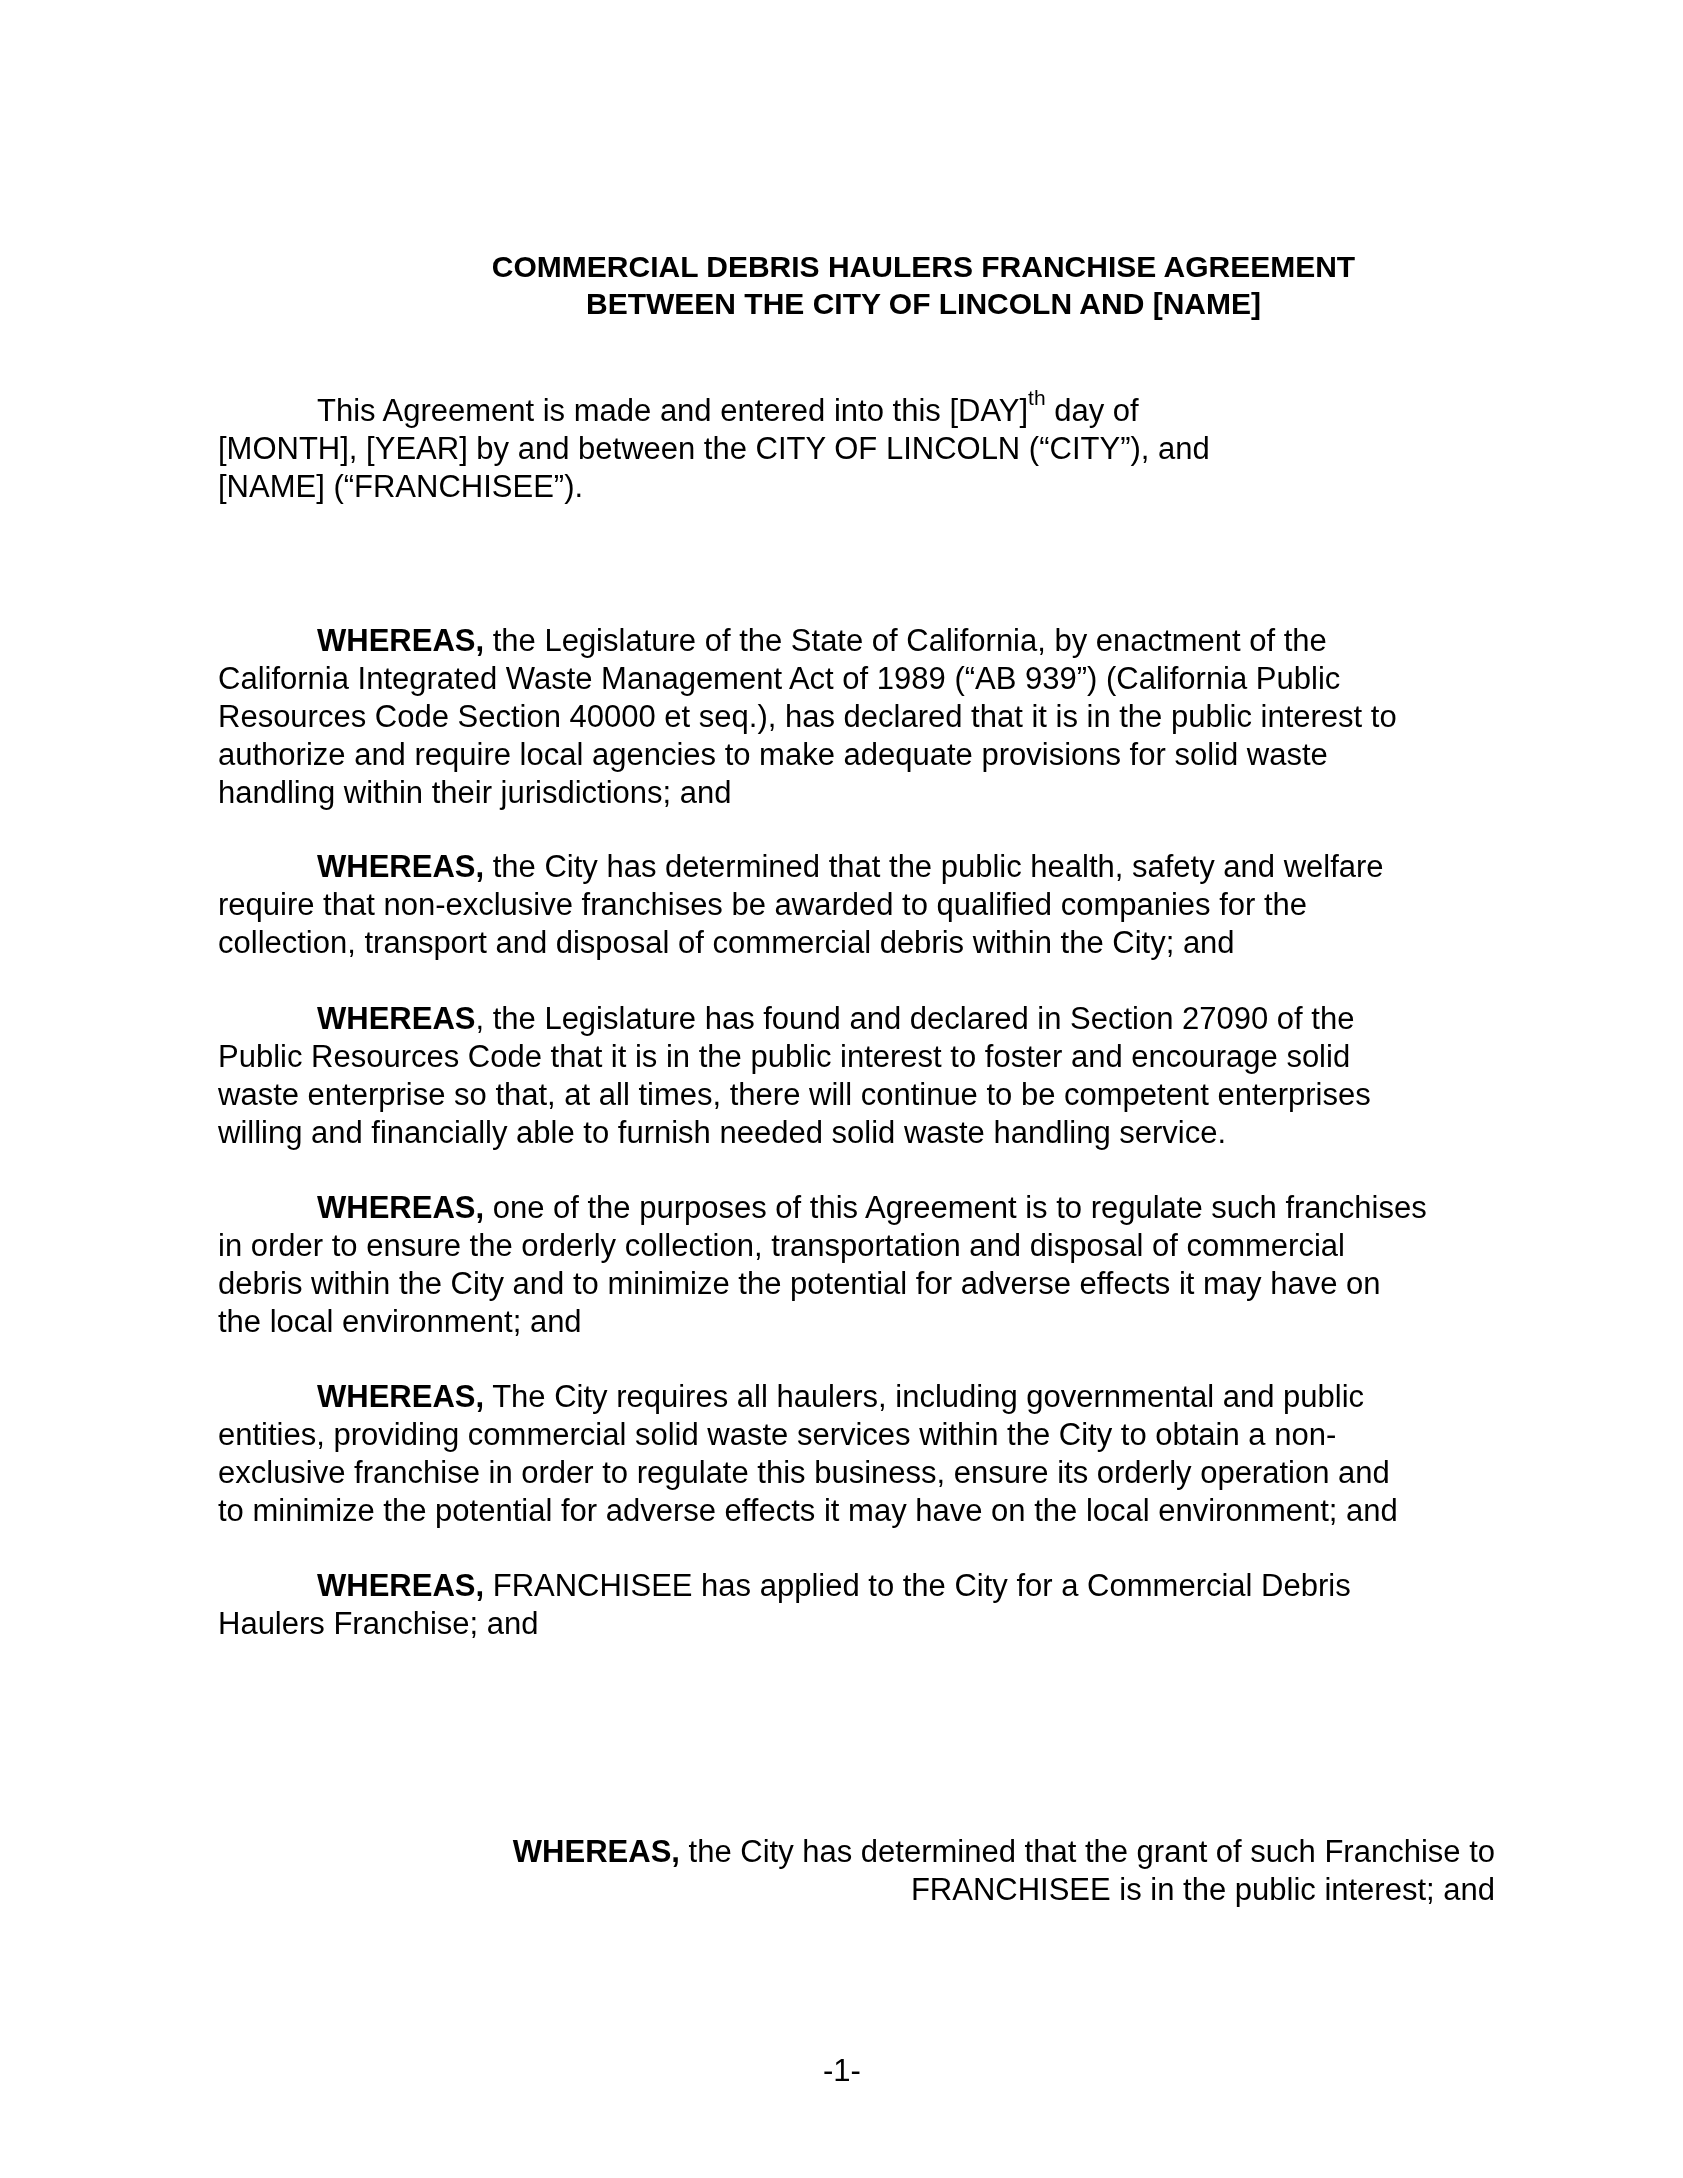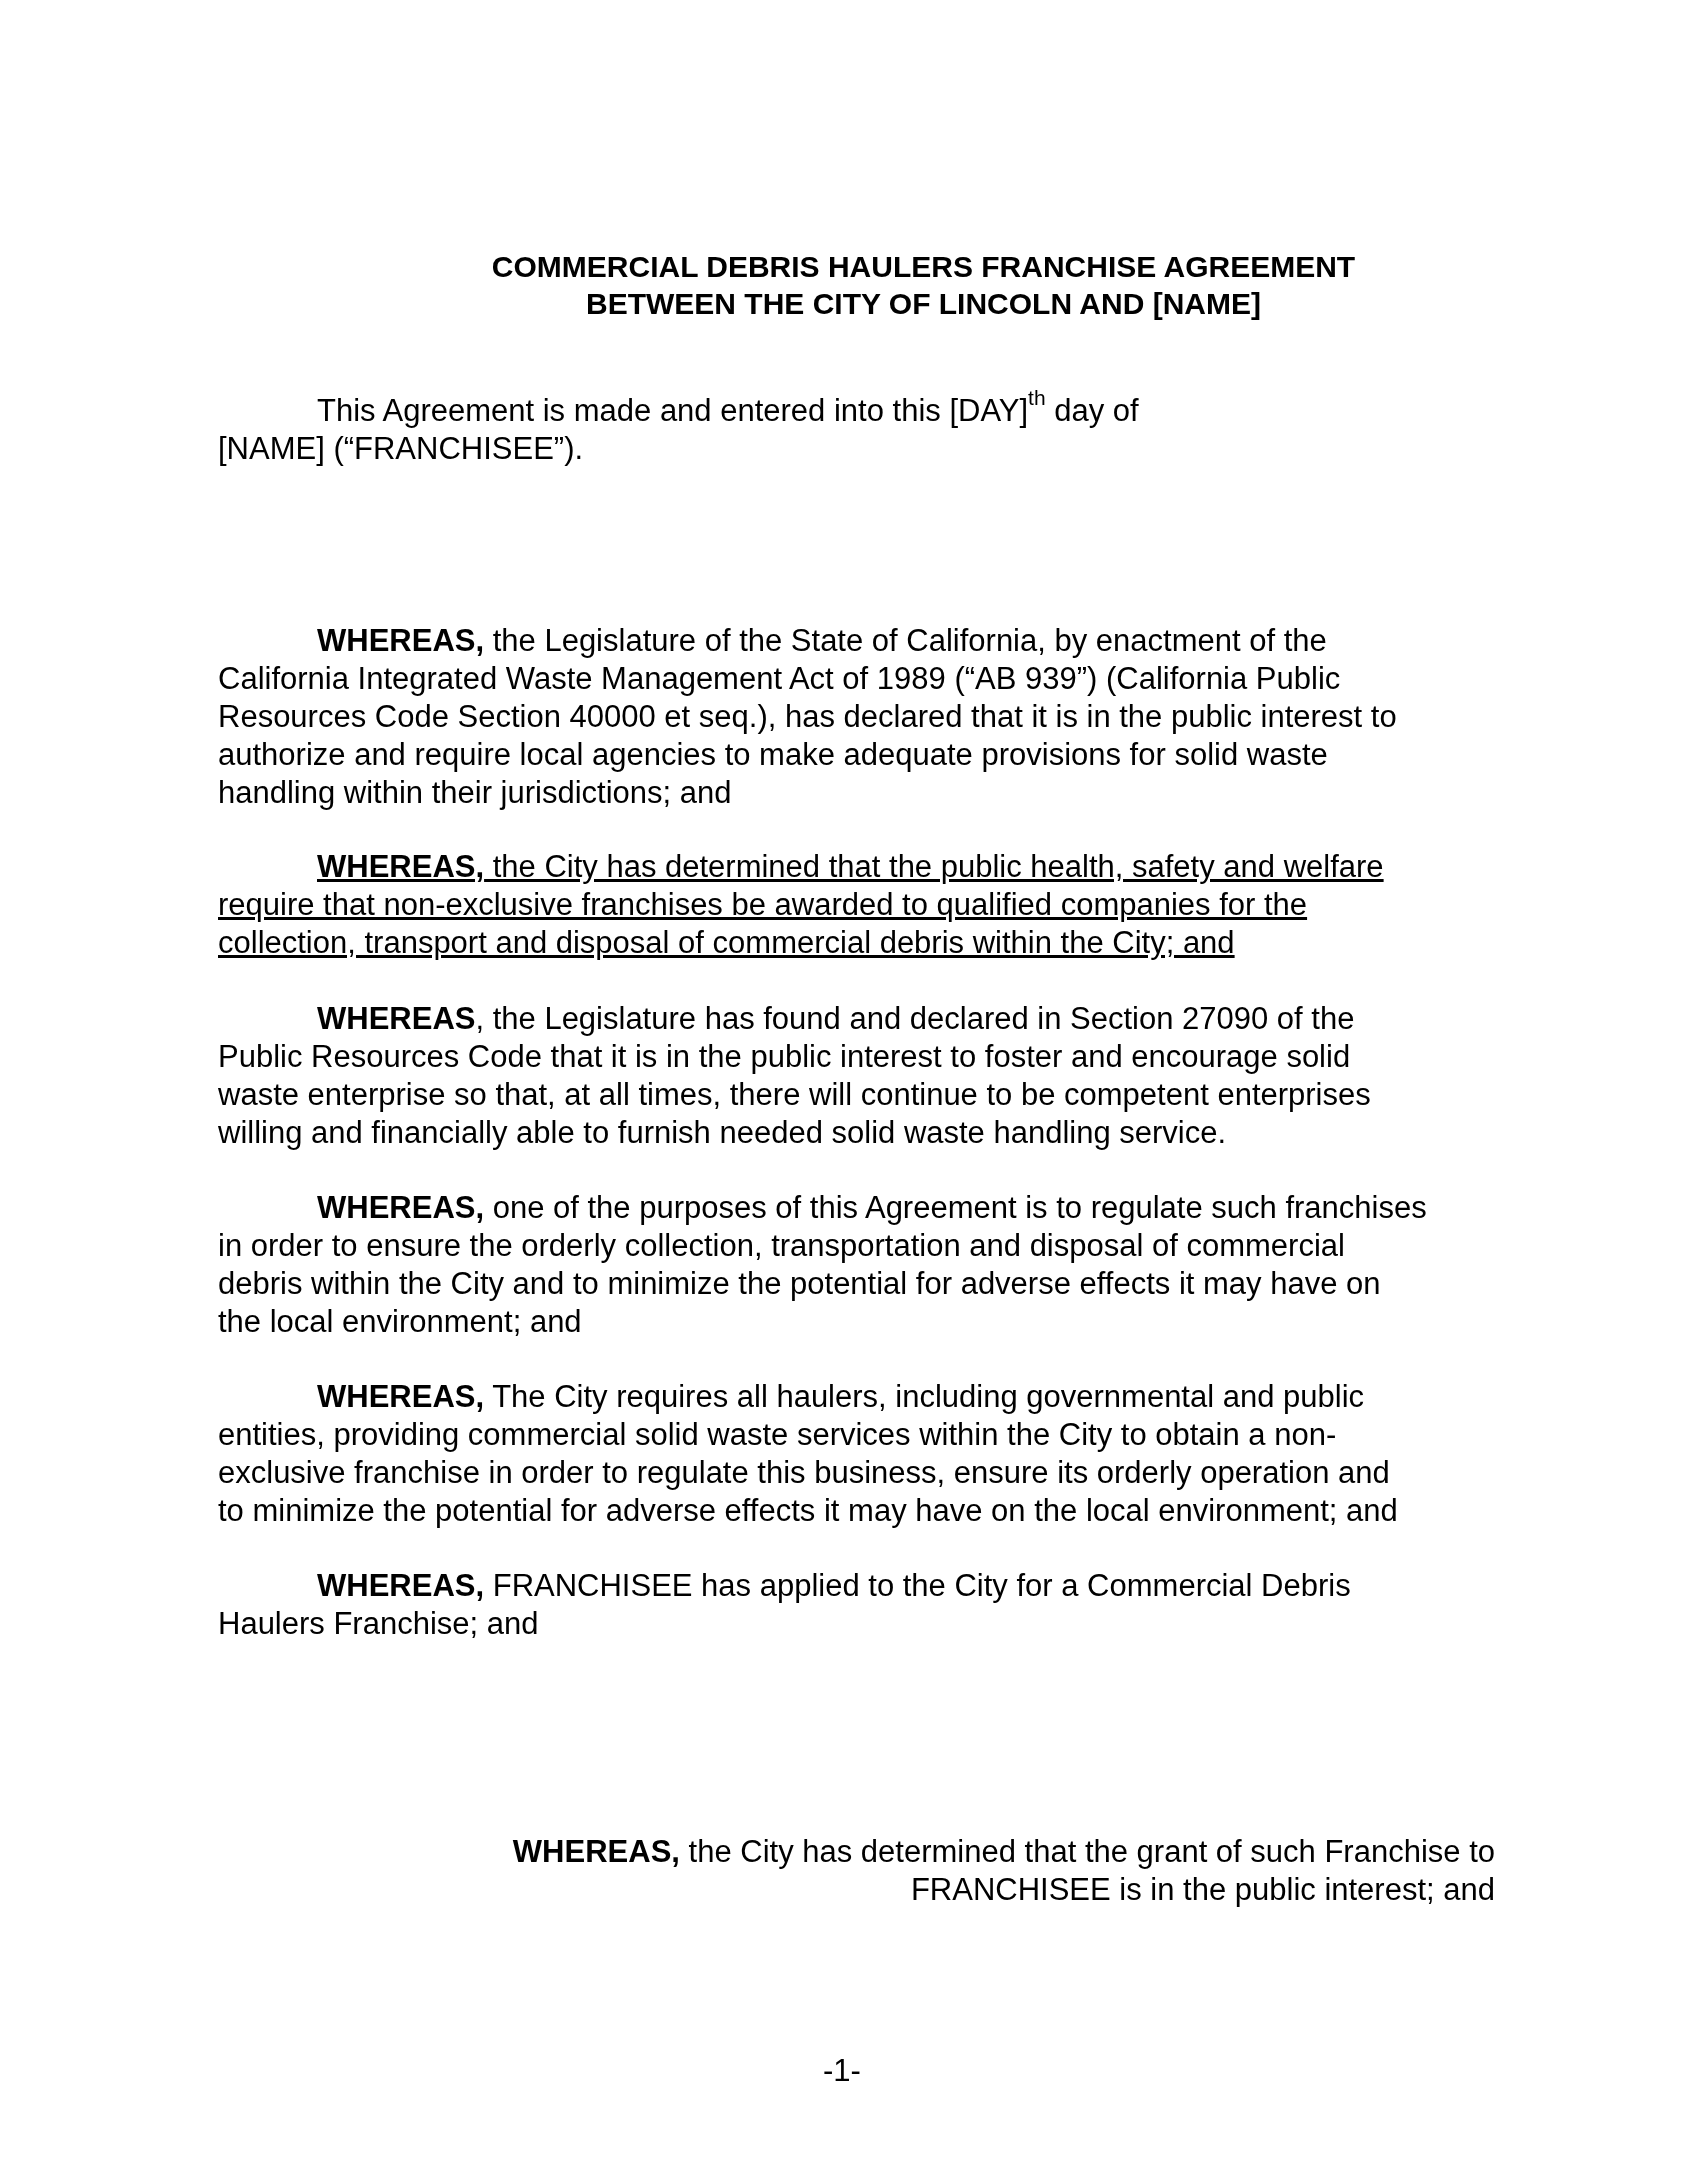--- a/index.html
+++ b/index.html
@@ -79,33 +79,34 @@
 
 <div class="page">
 
   <h1 class="title">
     <span class="title-line">COMMERCIAL DEBRIS HAULERS FRANCHISE AGREEMENT</span>
     <span class="title-line">BETWEEN THE CITY OF LINCOLN AND [NAME]</span>
   </h1>
 
   <div class="body-block" style="top:392px;">
     <span class="line first"><span>This Agreement is made and entered into this [DAY]</span><sup class="ord">th</sup><span> day of</span></span>
+    <span class="line">[MONTH], [YEAR] by and between the CITY OF LINCOLN (“CITY”), and</span>
     <span class="line">[NAME] (“FRANCHISEE”).</span>
   </div>
 
 
   <div class="body-block" style="top:622px;">
     <span class="line first"><span class="lead">WHEREAS,</span><span> the Legislature of the State of California, by enactment of the</span></span>
     <span class="line">California Integrated Waste Management Act of 1989 (“AB 939”) (California Public</span>
     <span class="line">Resources Code Section 40000 et seq.), has declared that it is in the public interest to</span>
     <span class="line">authorize and require local agencies to make adequate provisions for solid waste</span>
     <span class="line">handling within their jurisdictions; and</span>
   </div>
 
-  <div class="body-block" style="top:848px;text-decoration:underline;">
+  <div class="body-block" style="top:848px;">
     <span class="line first"><span class="lead">WHEREAS,</span><span> the City has determined that the public health, safety and welfare</span></span>
     <span class="line">require that non-exclusive franchises be awarded to qualified companies for the</span>
     <span class="line">collection, transport and disposal of commercial debris within the City; and</span>
   </div>
 
   <div class="body-block" style="top:1000px;">
     <span class="line first"><span class="lead">WHEREAS</span><span>, the Legislature has found and declared in Section 27090 of the</span></span>
     <span class="line">Public Resources Code that it is in the public interest to foster and encourage solid</span>
     <span class="line">waste enterprise so that, at all times, there will continue to be competent enterprises</span>
     <span class="line">willing and financially able to furnish needed solid waste handling service.</span>

